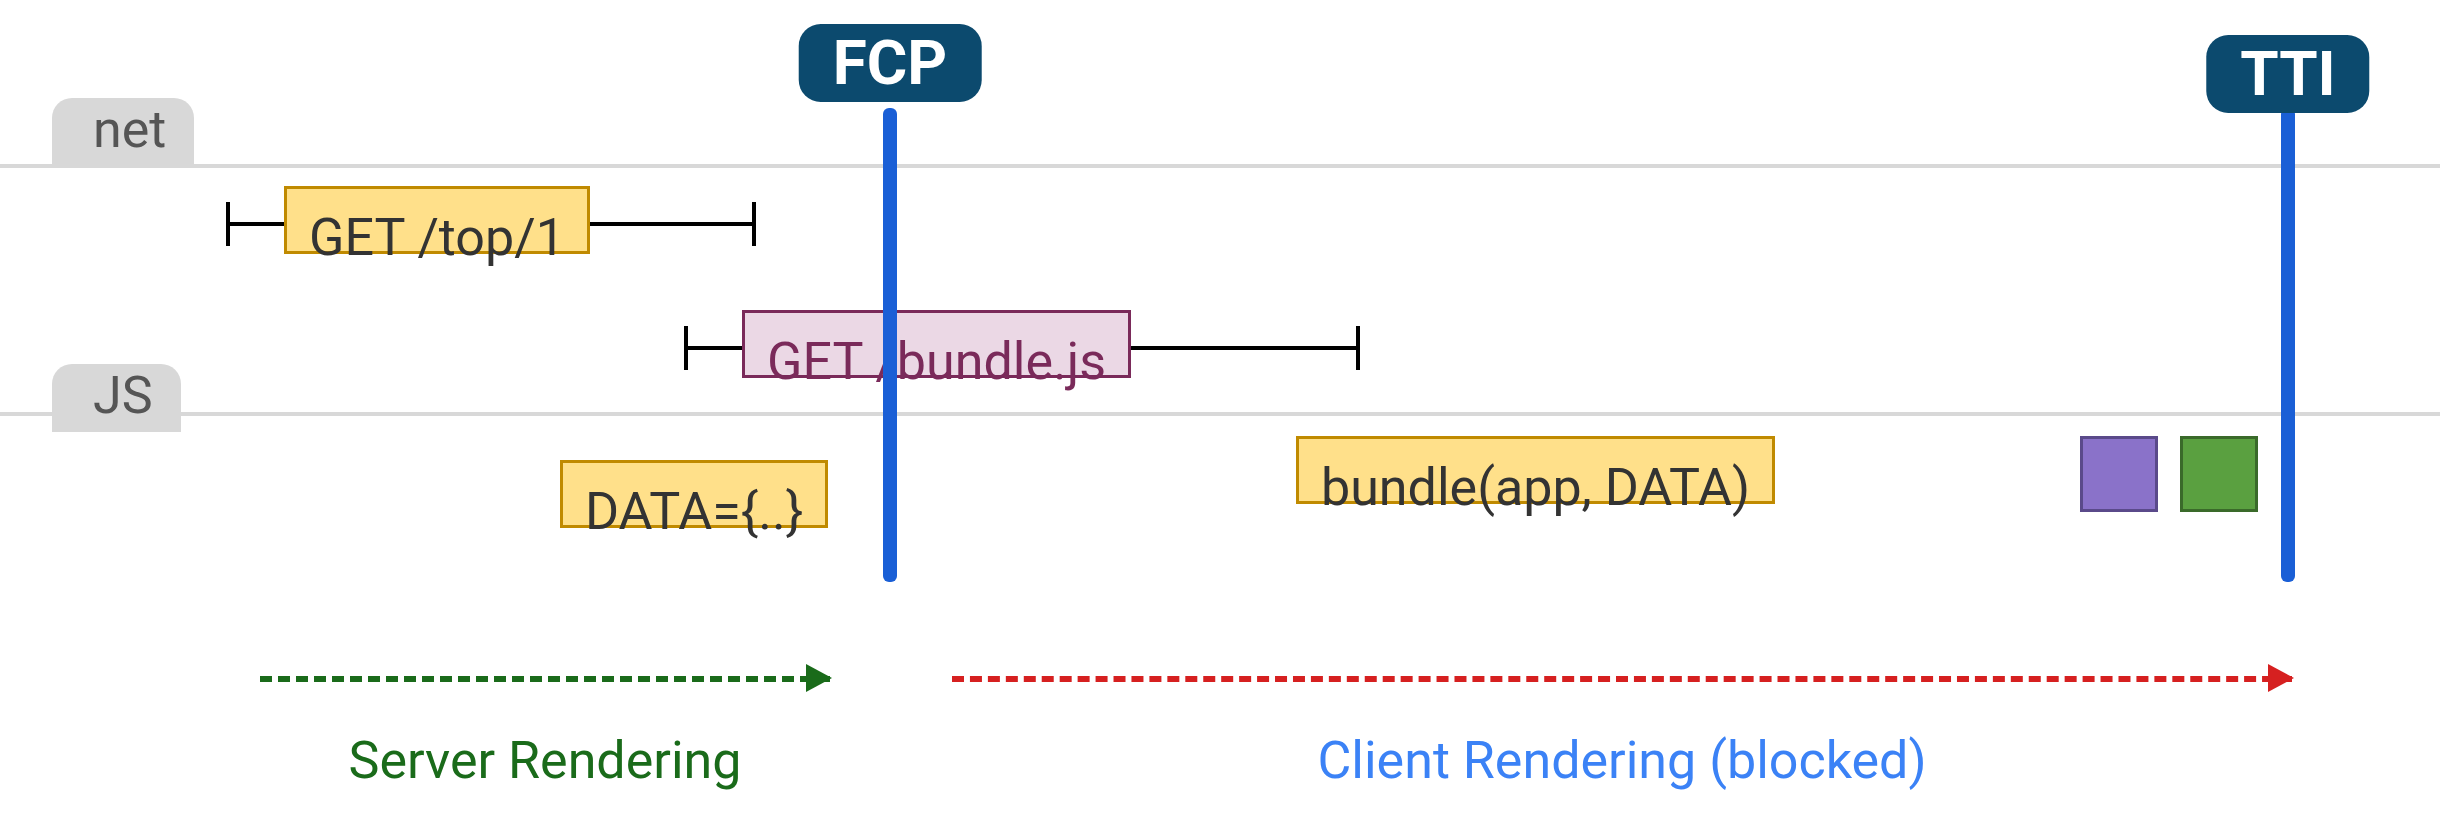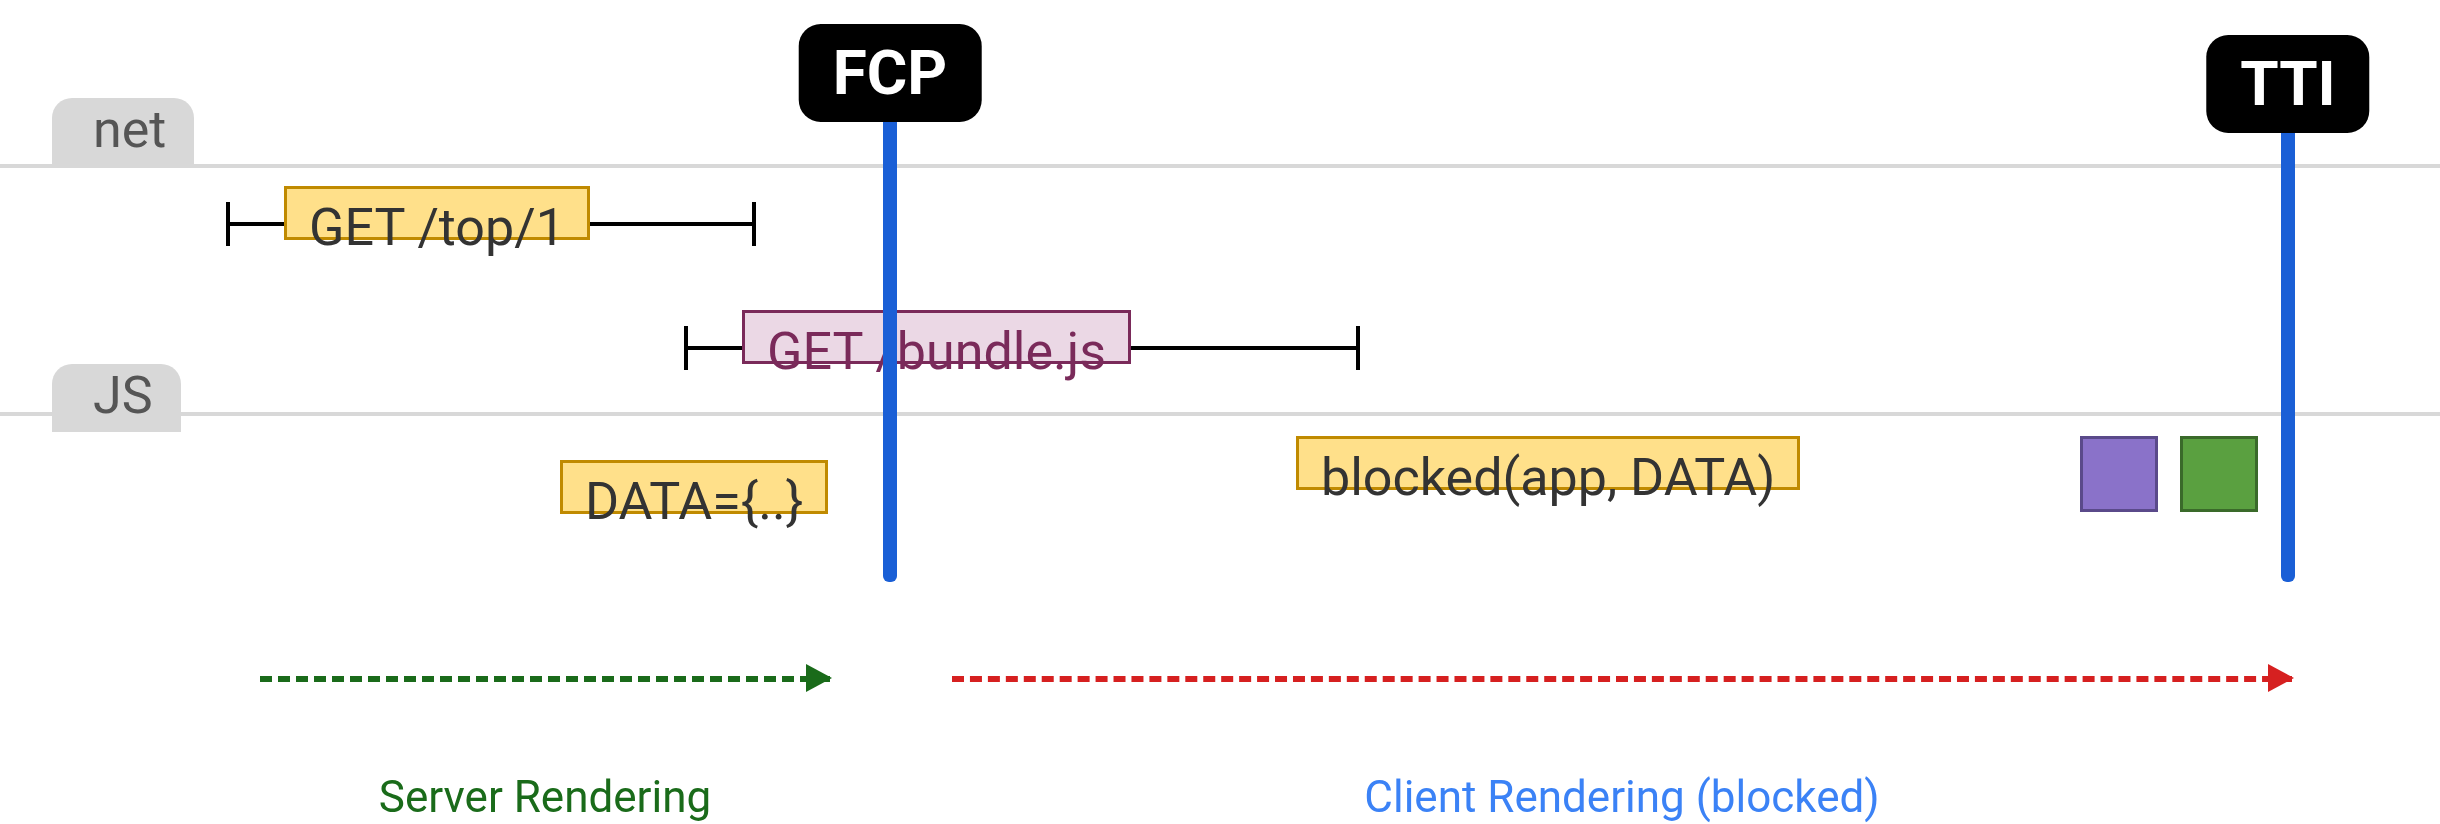--- a/index.html
+++ b/index.html
@@ -28,25 +28,25 @@
     left: 52px;
     background: #d8d8d8;
     color: #555;
     font-size: 52px;
     border-radius: 20px 20px 0 0;
     padding: 6px 28px 10px 41px;
     line-height: 1;
   }
   .box {
     position: absolute;
-    height: 54px;
+    height: 68px;
     border: 3px solid;
     font-size: 52px;
     line-height: 70px;
-    padding: 4px 22px;
+    padding: 14px 22px;
     white-space: nowrap;
   }
   .box.yellow { background: #ffe08a; border-color: #c08a00; color: #333; }
   .box.pink   { background: #ebd8e5; border-color: #7a2a5a; color: #7a2a5a; }
   .block {
     position: absolute;
     width: 78px;
     height: 76px;
     border: 3px solid;
   }
@@ -70,25 +70,25 @@
   .whisker::after  { right: 0; }
 
   .marker-line {
     position: absolute;
     width: 14px;
     background: #1a5fd6;
     border-radius: 6px;
   }
   .marker-pill {
     position: absolute;
-    background: #000000;
+    background: #0c4a6e;
     color: #fff;
     font-weight: 700;
     font-size: 62px;
-    padding: 18px 34px;
+    padding: 8px 34px;
     border-radius: 22px;
     transform: translateX(-50%);
     line-height: 1;
   }
 
   .dash-arrow {
     position: absolute;
     height: 6px;
   }
   .dash-arrow .line {
@@ -105,24 +105,23 @@
     border-top: 14px solid transparent;
     border-bottom: 14px solid transparent;
   }
   .dash-arrow.green .line { border-top-color: #1a6b1a; }
   .dash-arrow.green .head { border-left: 26px solid #1a6b1a; }
   .dash-arrow.red   .line { border-top-color: #d62020; }
   .dash-arrow.red   .head { border-left: 26px solid #d62020; }
 
   .phase-label {
     position: absolute;
-    font-size: 44px;
+    font-size: 52px;
     transform: translateX(-50%);
     white-space: nowrap;
-    margin-top: 41px;
   }
   .phase-label.green { color: #1a6b1a; }
   .phase-label.red   { color: #3b82f6; }
 </style>
 </head>
 <body>
 
 <div class="stage">
 
   <div class="hr" style="top:164px"></div>
@@ -131,21 +130,21 @@
   <div class="lane-label" style="top:98px">net</div>
   <div class="lane-label" style="top:364px">JS</div>
 
   <div class="whisker" style="left:226px; width:530px; top:222px"></div>
   <div class="box yellow" style="left:284px; top:186px">GET /top/1</div>
 
   <div class="whisker" style="left:684px; width:676px; top:346px"></div>
   <div class="box pink" style="left:742px; top:310px">GET /bundle.js</div>
 
   <div class="box yellow" style="left:560px; top:460px">DATA={..}</div>
-  <div class="box yellow" style="left:1296px; top:436px">blocked(app, DATA)</div>
+  <div class="box yellow" style="left:1296px; top:436px">bundle(app, DATA)</div>
   <div class="block purple" style="left:2080px; top:436px"></div>
   <div class="block green" style="left:2180px; top:436px"></div>
 
   <div class="marker-line" style="left:883px; top:108px; height:474px"></div>
   <div class="marker-pill" style="left:890px; top:24px">FCP</div>
 
   <div class="marker-line" style="left:2281px; top:108px; height:474px"></div>
   <div class="marker-pill" style="left:2288px; top:35px">TTI</div>
 
   <div class="dash-arrow green" style="left:260px; width:570px; top:676px">

